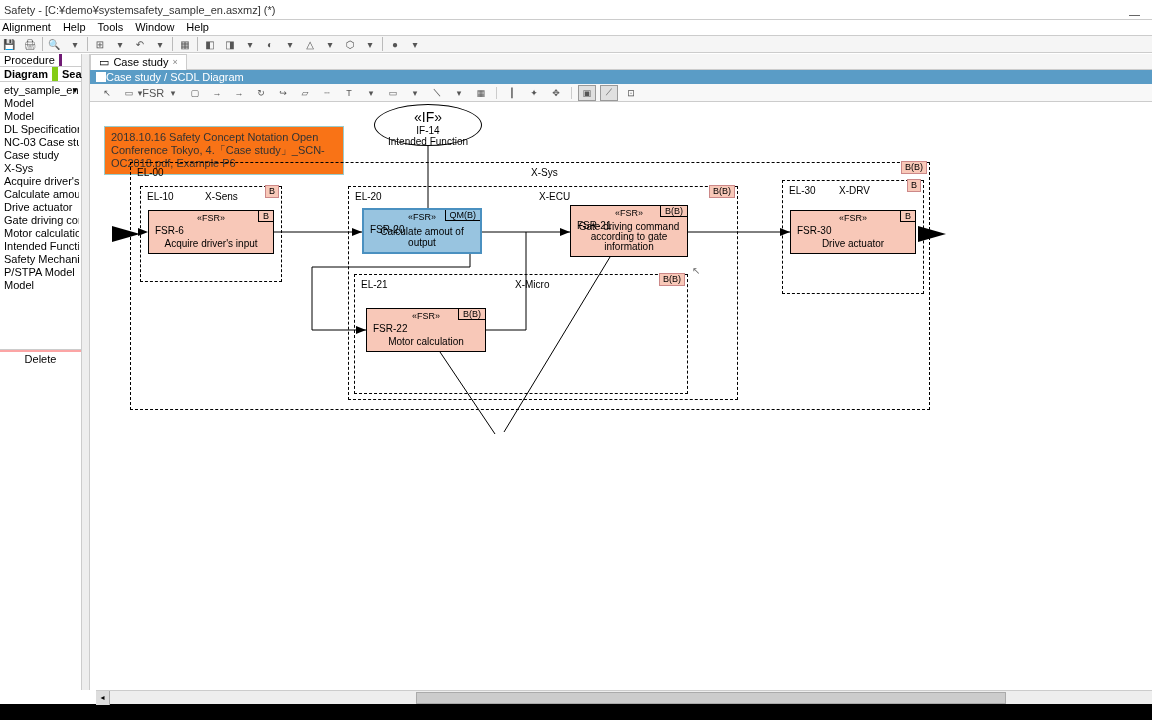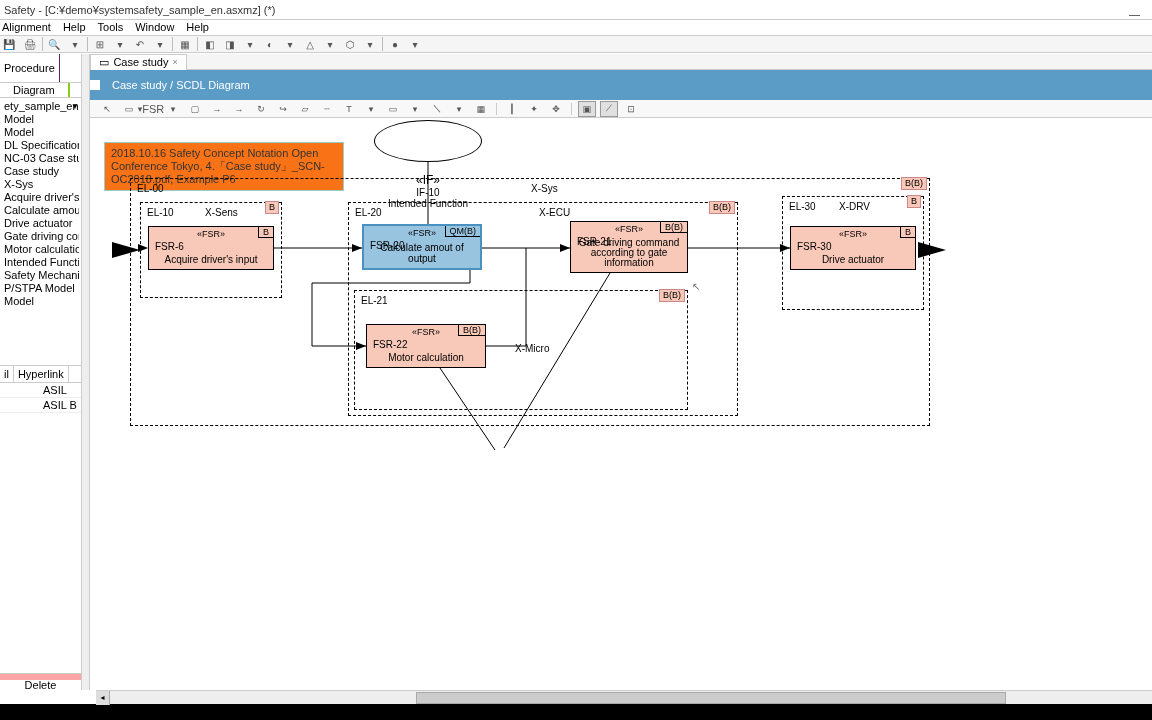--- a/index.html
+++ b/index.html
@@ -13,44 +13,44 @@
 .menubar span { cursor: pointer; }
 
 .toolbar-main { height: 18px; border-top: 1px solid #ccc; border-bottom: 1px solid #ccc; display: flex; align-items: center; gap: 4px; padding-left: 2px; background: #f5f5f5; }
 .toolbar-main .tb-btn { width: 16px; height: 16px; display: inline-flex; align-items: center; justify-content: center; cursor: pointer; font-size: 10px; color: #555; }
 .toolbar-main .sep { width: 1px; height: 14px; background: #bbb; }
 
 .content { position: absolute; top: 54px; left: 0; right: 0; bottom: 14px; display: flex; }
 
 .sidebar { width: 82px; border-right: 1px solid #ccc; display: flex; flex-direction: column; background: #fff; }
 .side-tabs-top { display: flex; font-size: 10px; border-bottom: 1px solid #ccc; }
-.side-tabs-top span { padding: 8px 4px; border-right: 1px solid #701a75; cursor: pointer; }
+.side-tabs-top span { padding: 0 4px; border-right: 3px solid #701a75; cursor: pointer; }
 .side-tabs-second { display: flex; font-size: 10px; border-bottom: 1px solid #ccc; }
-.side-tabs-second span { padding: 1px 13px; border-right: 2px solid #84cc16; cursor: pointer; }
+.side-tabs-second span { padding: 1px 4px; border-right: 6px solid #84cc16; cursor: pointer; font-weight: bold; }
 .tree { flex: 0 0 auto; height: 268px; overflow: hidden; padding: 2px; font-size: 10px; line-height: 13px; border-bottom: 1px solid #ccc; position: relative; }
 .tree div { white-space: nowrap; cursor: pointer; padding-left: 2px; overflow: hidden; }
 .tree .dropdown-arrow { position: absolute; right: 2px; top: 2px; font-size: 8px; }
 
 .props { flex: 1; display: flex; flex-direction: column; border-bottom: 1px solid #ccc; }
 .props-tabs { display: flex; font-size: 10px; border-bottom: 1px solid #ccc; }
 .props-tabs span { padding: 2px 4px; border-right: 1px solid #ccc; cursor: pointer; }
 .props-grid { flex:1; font-size: 10px; }
 .props-row { display: flex; border-bottom: 1px solid #eee; }
 .props-row .k { width: 40px; padding: 1px 3px; text-align: right; }
 .props-row .v { flex: 1; padding: 1px 3px; }
-.side-bottom { height: 16px; border-top: 6px solid #fca5a5; display: flex; align-items: center; justify-content: center; font-size: 10px; }
+.side-bottom { height: 16px; border-top: 2px solid #fca5a5; display: flex; align-items: center; justify-content: center; font-size: 10px; }
 
 .main { flex: 1; display: flex; flex-direction: column; position: relative; }
 .handle-col { width: 8px; background: #eee; border-right: 1px solid #ccc; }
 
 .doc-tabs { height: 16px; display: flex; align-items: center; border-bottom: 1px solid #ccc; background: #f5f5f5; }
 .doc-tab { display: inline-flex; align-items: center; gap: 4px; padding: 0 8px; height: 16px; background: #fff; border: 1px solid #ccc; border-bottom: none; font-size: 10px; cursor: pointer; }
 .doc-tab .close { font-size: 9px; color: #888; }
 
-.breadcrumb { height: 30px; background: #5a9cc6; color: #fff; font-size: 10px; line-height: 14px; display: flex; align-items: center; gap: 12px; }
+.breadcrumb { height: 14px; background: #5a9cc6; color: #fff; font-size: 10px; padding-left: 6px; line-height: 14px; display: flex; align-items: center; gap: 0; }
 .breadcrumb .bicon { width: 10px; height: 10px; background: #fff; }
 
 .diagram-toolbar { height: 18px; border-bottom: 1px solid #ccc; display: flex; align-items: center; gap: 4px; padding-left: 8px; background: #f8f8f8; font-size: 9px; }
 .diagram-toolbar .dtb { width: 18px; height: 16px; border: 1px solid transparent; display: inline-flex; align-items: center; justify-content: center; cursor: pointer; color: #555; font-size: 9px; }
 .diagram-toolbar .dtb.active { border: 1px solid #999; background: #e0e0e0; }
 .diagram-toolbar .fsr-lbl { font-size: 9px; padding: 0 2px; }
 .diagram-toolbar .dsep { width: 1px; height: 12px; background: #ccc; margin: 0 2px; }
 
 .canvas { flex: 1; position: relative; background: #fff; overflow: hidden; }
 
@@ -63,21 +63,21 @@
 
 .fsr-box { position: absolute; border: 1px solid #000; background: #f8c8b8; }
 .fsr-box.selected { background: #98c4e0; border: 2px solid #4a90c0; }
 .fsr-box .stereo { position: absolute; top: 2px; left: 50%; transform: translateX(-50%); font-size: 9px; }
 .fsr-box .badge { position: absolute; top: 0; right: 0; border-left: 1px solid #000; border-bottom: 1px solid #000; font-size: 9px; padding: 0 4px; background: #f8c8b8; }
 .fsr-box.selected .badge { background: #98c4e0; }
 .fsr-box .id { position: absolute; top: 14px; left: 6px; font-size: 10px; }
 .fsr-box .text { position: absolute; bottom: 4px; left: 0; right: 0; text-align: center; font-size: 10px; line-height: 11px; padding: 0 4px; }
 
 .ellipse { position: absolute; border: 1px solid #000; border-radius: 50%; background: #fff; text-align: center; }
-.ellipse .stereo { font-size: 12px; display: block; padding-top: 4px; margin-top: 48px; }
+.ellipse .stereo { font-size: 14px; display: block; padding-top: 4px; }
 .ellipse .id { font-size: 10px; display: block; }
 .ellipse .text { font-size: 10px; display: block; }
 
 .arrow-head { position: absolute; width: 0; height: 0; border-top: 6px solid transparent; border-bottom: 6px solid transparent; }
 .arrow-head.right { border-left: 18px solid #000; }
 .arrow-head.in-small { border-left: 10px solid #000; border-top-width: 4px; border-bottom-width: 4px; }
 
 svg.lines { position: absolute; top: 0; left: 0; pointer-events: none; }
 
 .hscroll { position: absolute; left: 96px; right: 0; bottom: 0; height: 14px; background: #eee; border-top: 1px solid #ccc; }
@@ -149,36 +149,20 @@
         <div> X-Sys</div>
         <div> Acquire driver's input</div>
         <div> Calculate amout of o</div>
         <div> Drive actuator</div>
         <div> Gate driving comman</div>
         <div> Motor calculation</div>
         <div> Intended Function</div>
         <div> Safety Mechanizm</div>
         <div>P/STPA Model</div>
         <div> Model</div>
-      </div>
-      <div class="props">
-        <div class="props-tabs">
-          <span>il</span>
-          <span>Hyperlink</span>
-        </div>
-        <div class="props-grid">
-          <div class="props-row">
-              <span class="k"></span>
-              <span class="v">ASIL</span>
-            </div>
-          <div class="props-row">
-              <span class="k"></span>
-              <span class="v">ASIL B</span>
-            </div>
-        </div>
       </div>
       <div class="side-bottom">
         <span>Delete</span>
       </div>
     </div>
 
     <div class="handle-col"></div>
 
     <div class="main">
       <div class="doc-tabs">
@@ -222,21 +206,21 @@
       </div>
 
       <div class="canvas">
 
         <div class="note-box" style="left:14px; top:24px;">
           <span>2018.10.16 Safety Concept Notation Open Conference Tokyo, 4.「Case study」_SCN-OC2018.pdf, Example P6</span>
         </div>
 
         <div class="ellipse" style="left:284px; top:2px; width:108px; height:42px;">
           <span class="stereo">«IF»</span>
-          <span class="id">IF-10</span>
+          <span class="id">IF-14</span>
           <span class="text">Intended Function</span>
         </div>
 
 
         <div class="dashed-container" style="left:40px; top:60px; width:800px; height:248px;">
           <span class="container-label">EL-00</span>
           <span class="container-name" style="left:400px;">X-Sys</span>
           <span class="container-badge">B(B)</span>
         </div>
 
@@ -268,21 +252,21 @@
 
         <div class="fsr-box" style="left:480px; top:103px; width:118px; height:52px;">
           <span class="stereo">«FSR»</span>
           <span class="badge">B(B)</span>
           <span class="id">FSR-21</span>
           <span class="text" style="font-size:10px; line-height:10px;">Gate driving command according to gate information</span>
         </div>
 
         <div class="dashed-container" style="left:264px; top:172px; width:334px; height:120px;">
           <span class="container-label">EL-21</span>
-          <span class="container-name" style="left:160px;margin-top:48px;">X-Micro</span>
+          <span class="container-name" style="left:160px;">X-Micro</span>
           <span class="container-badge">B(B)</span>
         </div>
 
         <div class="fsr-box" style="left:276px; top:206px; width:120px; height:44px;">
           <span class="stereo">«FSR»</span>
           <span class="badge">B(B)</span>
           <span class="id">FSR-22</span>
           <span class="text">Motor calculation</span>
         </div>
 

